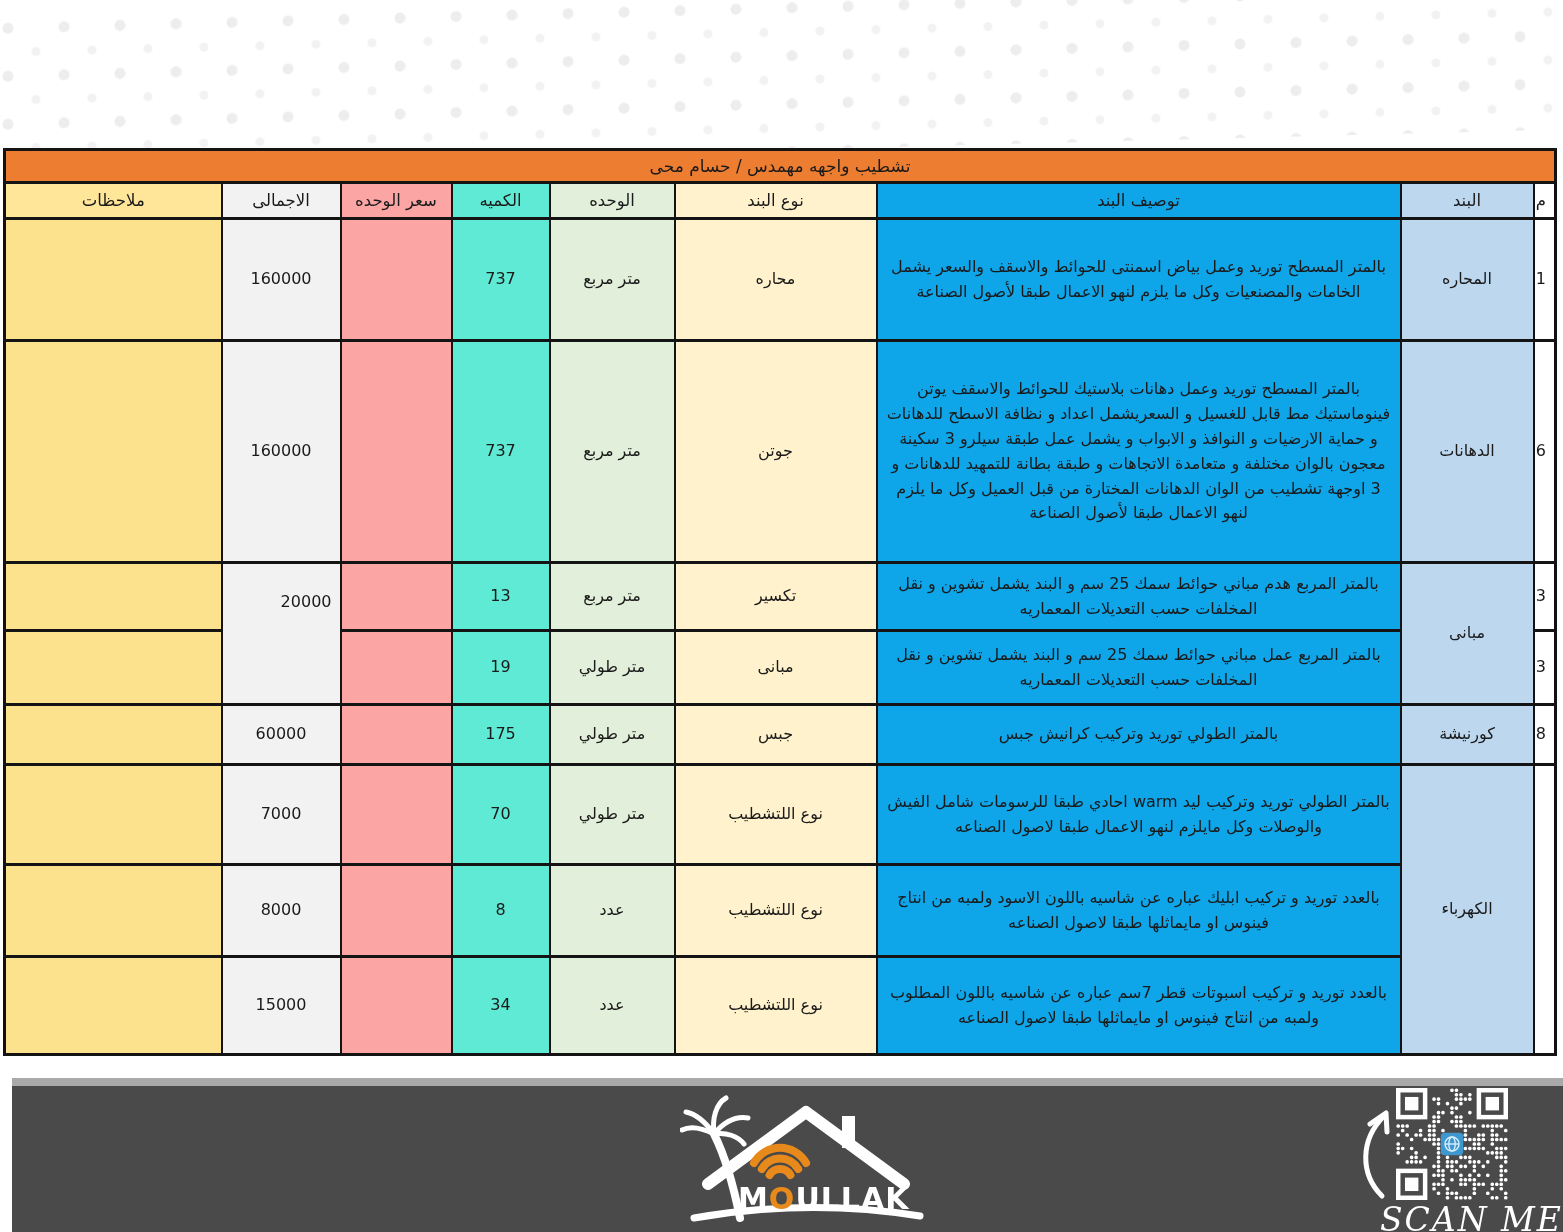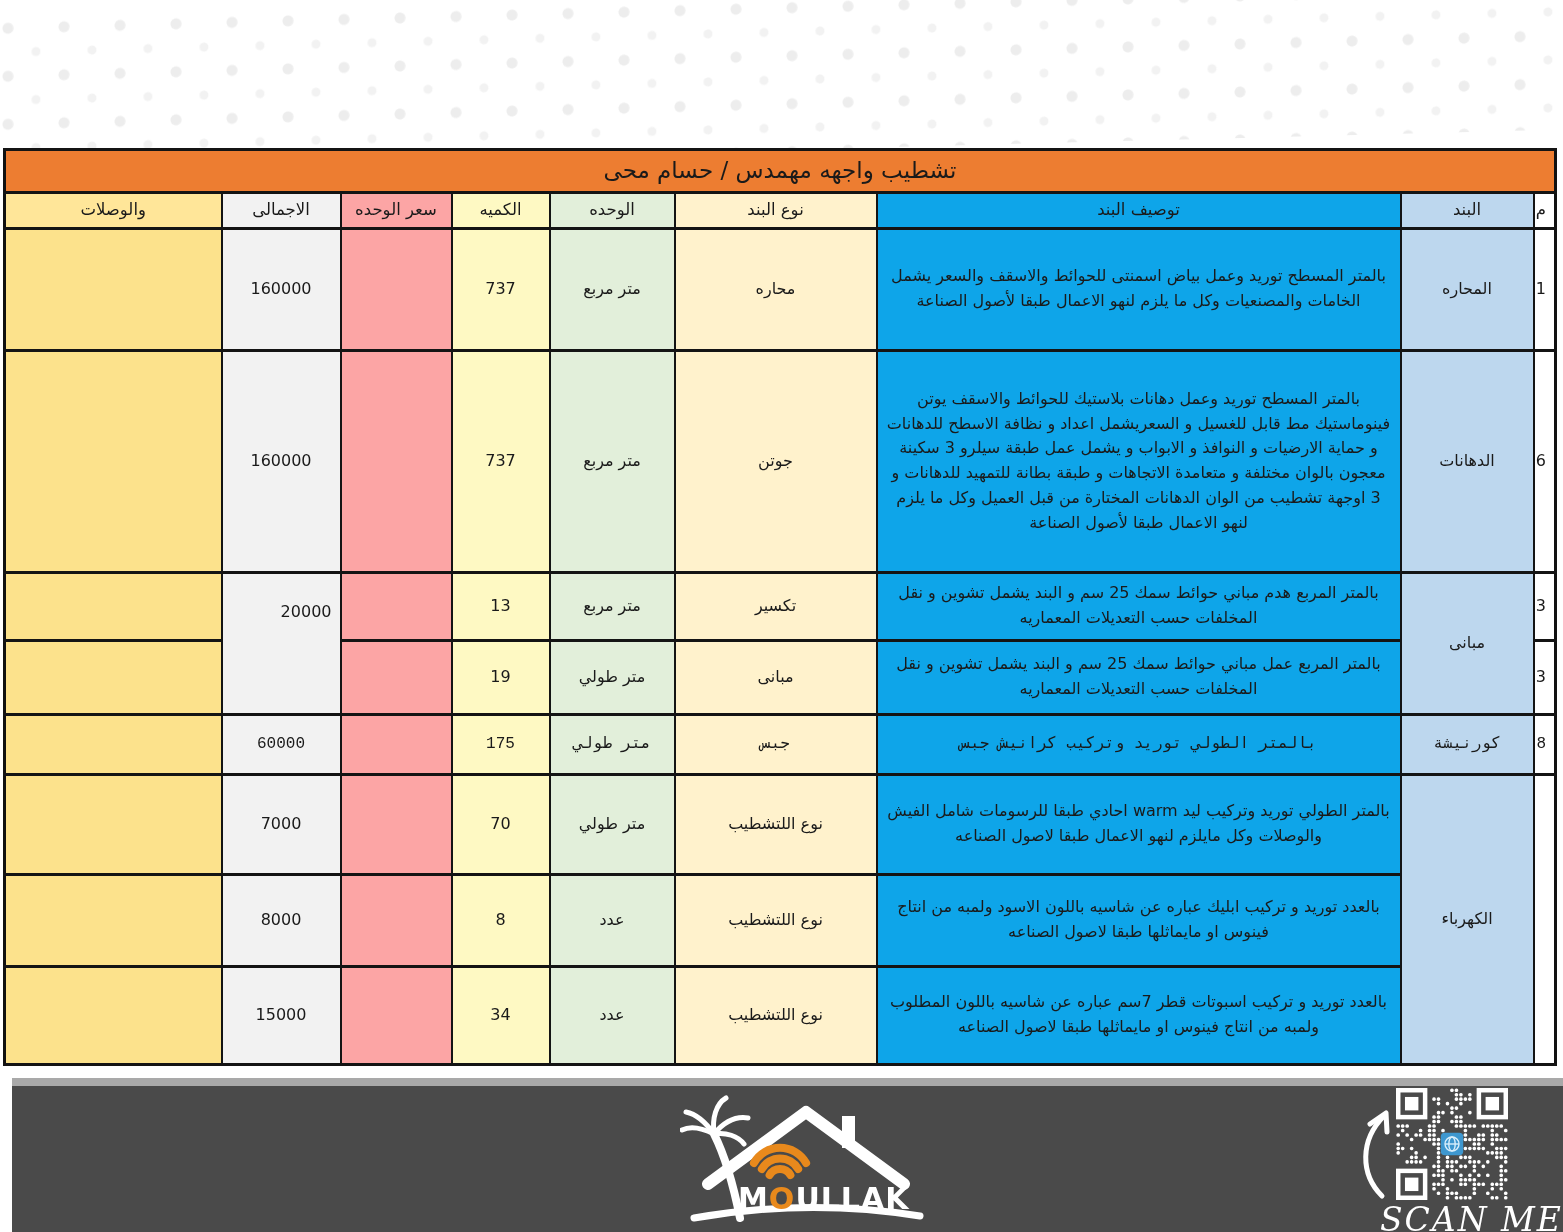--- a/index.html
+++ b/index.html
@@ -18,38 +18,38 @@
     opacity:.9;
   }
 
   
   .boq-wrap{ position:absolute; top:148px; left:6px; width:1551px; direction:rtl; }
   table.boq{ border-collapse:collapse; table-layout:fixed; width:1551px;
     border:3px solid #111; }
   .boq td{ border:2px solid #141414; border-top-width:3px; border-bottom-width:3px;
     text-align:center; vertical-align:middle; font-size:16px; color:#1a1a1a;
     padding:3px 8px; line-height:1.55; overflow:hidden; }
-  .title-row td{ background:#ED7D31; height:30px; font-size:23px; padding:2px; }
+  .title-row td{ background:#ED7D31; height:30px; font-size:17px; padding:2px; }
   .head-row td{ height:36px; font-size:16.5px; }
 
   
   .c-num   { background:#FFFFFF; }
   .c-item  { background:#BDD7EE; }
   .c-desc  { background:#0ea5e9; }
   .c-type  { background:#FFF2CC; }
   .c-unit  { background:#E2EFDA; }
-  .c-qty   { background:#fef9c3; }
+  .c-qty   { background:#5eead4; }
   .c-price { background:#fca5a5; }
   .c-total { background:#F2F2F2; }
   .c-notes { background:#FCE28C; }
   .head-row .c-notes{ background:#FFE699; }
   .head-row .c-total{ background:#F2F2F2; }
 
   .r1 td{ height:122px; } .r2 td{ height:222px; } .r3 td{ height:68px; }
-  .r4 td{ height:74px; }  .r5 td{ height:60px;font-family:Liberation Mono, monospace; }  .r6 td{ height:100px; }
+  .r4 td{ height:74px; }  .r5 td{ height:60px; }  .r6 td{ height:100px; }
   .r7 td{ height:92px; }  .r8 td{ height:98px; }
 
   td.merged-total{ vertical-align:top; text-align:right; padding-top:26px; padding-left:9px; }
 
   
   .footer{ position:absolute; top:1078px; left:12px; width:1563px; height:154px;
     background:#4A4A4A; }
   .footer .strip{ position:absolute; top:0; left:0; width:100%; height:8px; background:#A9A9A9; }
   .logo{ position:absolute; left:668px; top:14px; }
   .qr-block{ position:absolute; left:1384px; top:10px; width:120px; }
@@ -86,21 +86,21 @@
 
       <tr class="head-row">
         <td class="c-num">م</td>
         <td class="c-item">البند</td>
         <td class="c-desc">توصيف البند</td>
         <td class="c-type">نوع البند</td>
         <td class="c-unit">الوحده</td>
         <td class="c-qty">الكميه</td>
         <td class="c-price">سعر الوحده</td>
         <td class="c-total">الاجمالى</td>
-        <td class="c-notes">والوصلات</td>
+        <td class="c-notes">ملاحظات</td>
       </tr>
 
       <tr class="r1">
         <td class="c-num">1</td>
         <td class="c-item">المحاره</td>
         <td class="c-desc">بالمتر المسطح توريد وعمل بياض اسمنتى للحوائط والاسقف والسعر يشمل الخامات والمصنعيات وكل ما يلزم لنهو الاعمال طبقا لأصول الصناعة</td>
         <td class="c-type">محاره</td>
         <td class="c-unit">متر مربع</td>
         <td class="c-qty">737</td>
         <td class="c-price"></td>

